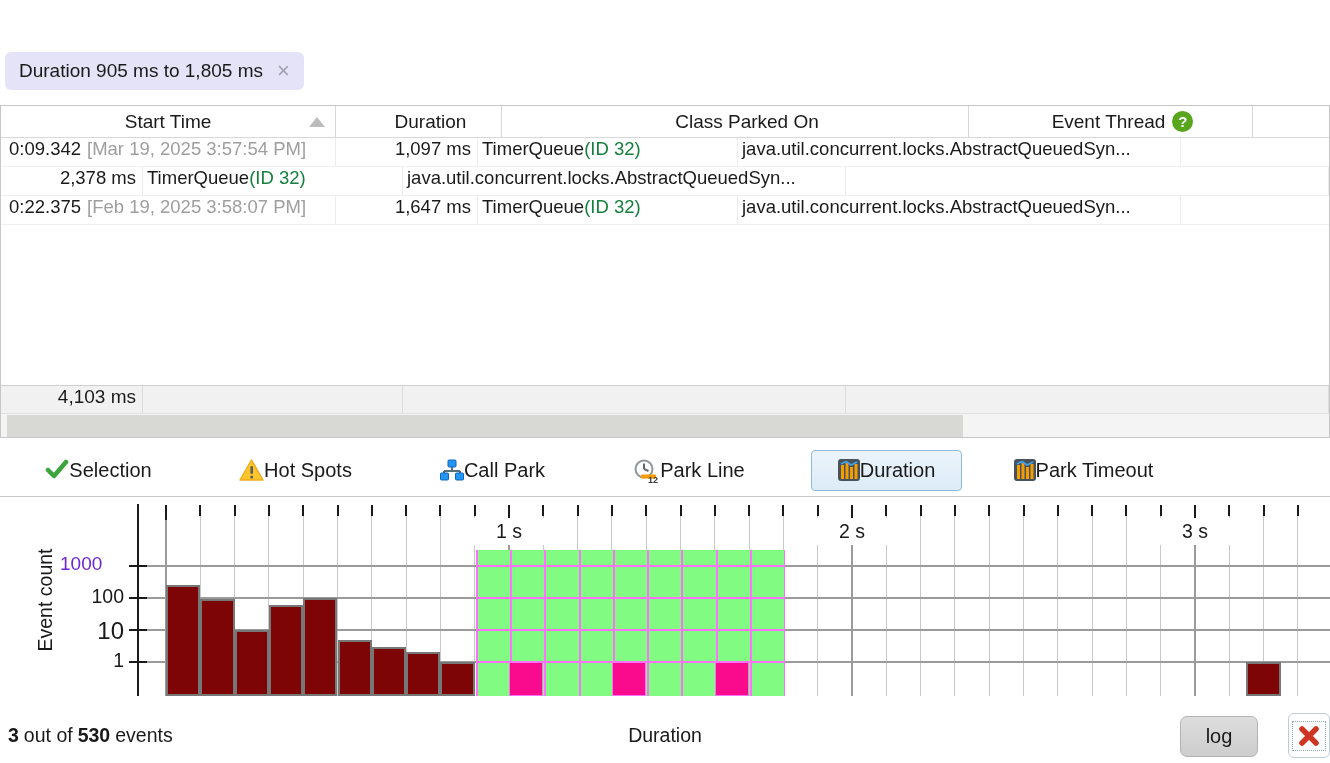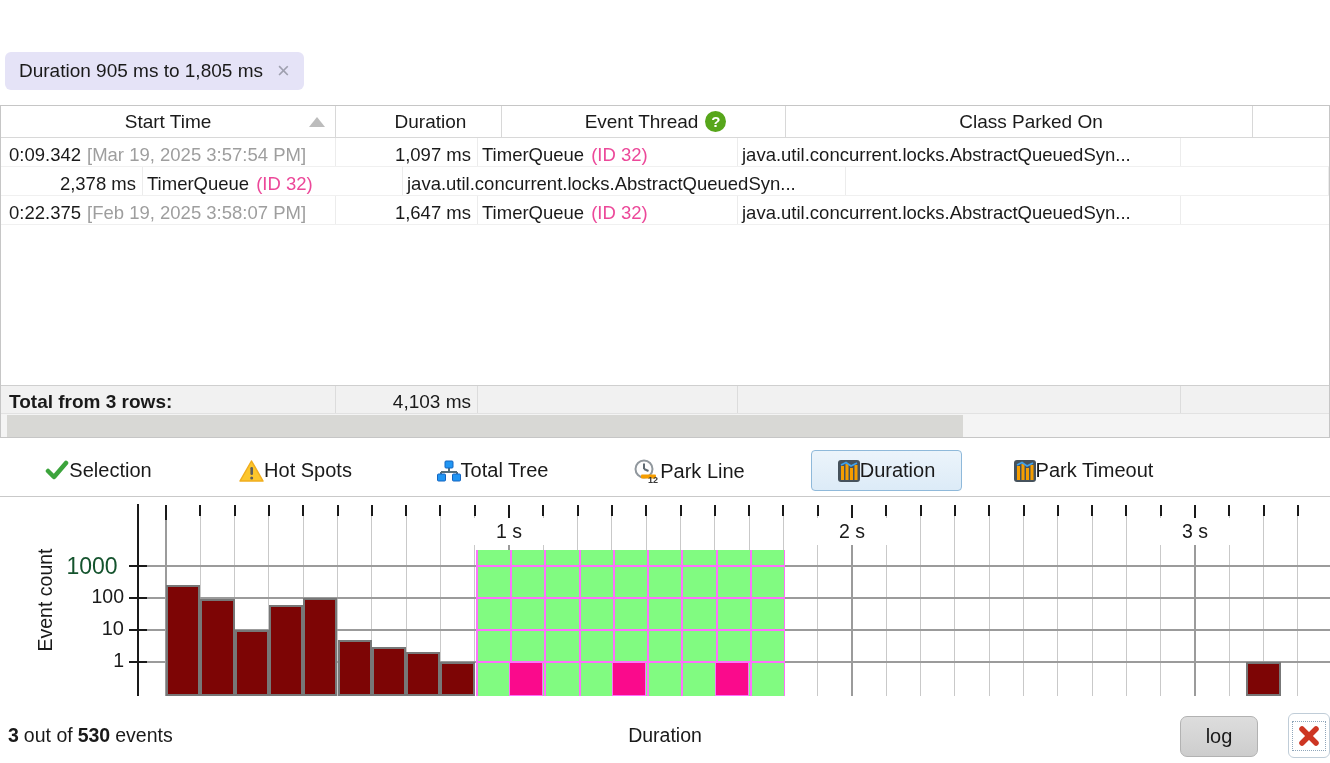--- a/index.html
+++ b/index.html
@@ -56,44 +56,44 @@
   .sort-arrow {
     position:absolute; right:10px; top:11px; width:0; height:0;
     border-left:8px solid transparent; border-right:8px solid transparent;
     border-bottom:10px solid #bcbcbc;
   }
   .help-icon {
     width:21px; height:21px; border-radius:50%; background:#57a61b; color:#fff;
     font-size:15px; font-weight:bold; display:inline-flex; align-items:center; justify-content:center; flex:0 0 auto;
   }
   .trow { height:29px; display:flex; border-bottom:1px solid #f0f0f0; flex:0 0 auto; font-size:18.5px; }
-  .td { display:flex; align-items:flex-end; border-right:1px solid #ececec; overflow:hidden; white-space:nowrap; }
+  .td { display:flex; align-items:flex-start; border-right:1px solid #ececec; overflow:hidden; white-space:nowrap; }
   .td.c1 { padding-left:8px; }
   .td.c2 { justify-content:flex-end; padding-right:6px; }
   .td.c3 { padding-left:4px; }
   .td.c4 { padding-left:4px; }
   .dim { color:#9e9e9e; margin-left:6px; }
-  .dim2 { color:#ec4899; margin-left:7px; }
+  .dim2 { color:#15803d; }
   .tfiller { flex:1 1 auto; }
   .total-row {
     height:28px; background:#f1f1f1; border-top:1px solid #cfcfcf;
     display:flex; align-items:center; font-size:19px; flex:0 0 auto;
   }
   .total-row .td { height:100%; border-right:1px solid #dcdcdc; }
   .total-label { font-weight:bold; padding-left:8px; }
   .hscroll { height:24px; background:#f4f4f4; border-top:1px solid #e2e2e2; position:relative; flex:0 0 auto; }
   .hthumb { position:absolute; left:6px; top:1px; height:22px; width:956px; background:#d8d8d5; }
   
   .tabbar {
     position:absolute; left:0; top:445px; width:1330px; height:52px;
     border-bottom:1px solid #c9c9c9; display:flex; align-items:center; background:#fff;
   }
   .tab { width:197px; display:flex; justify-content:center; cursor:default; }
   .tab-inner {
-    display:flex; align-items:flex-end; font-size:20px;
+    display:flex; align-items:flex-start; font-size:20px;
     padding:8px 12px; border:1px solid transparent; border-radius:4px; white-space:nowrap;
   }
   .tab.selected .tab-inner {
     background:linear-gradient(#ecf4fb,#dcebf7); border-color:#8fb9da; padding:8px 26px;
   }
   
   #chart { position:absolute; left:0; top:0; width:1330px; height:763px; pointer-events:none; }
   #chart > div { position:absolute; }
   .ylabel {
     position:absolute; left:-24px; top:588px; width:140px; height:24px; text-align:center;
@@ -129,26 +129,26 @@
 
   <div class="table">
     <div class="thead">
       <div class="th c1">
         <span>Start Time</span>
         <span class="sort-arrow"></span>
       </div>
       <div class="th c2">
         <span>Duration</span>
       </div>
+      <div class="th c4">
+        <span>Class Parked On</span>
+      </div>
       <div class="th c3">
         <span>Event Thread</span>
         <span class="help-icon">?</span>
-      </div>
-      <div class="th c4">
-        <span>Class Parked On</span>
       </div>
       <div class="th c5">
         <span>Park Timeout</span>
       </div>
     </div>
 
     <div class="trow">
       <div class="td c1">
           <span>0:09.342</span>
           <span class="dim">[Mar 19, 2025 3:57:54 PM]</span>
@@ -198,21 +198,20 @@
           <span>java.util.concurrent.locks.AbstractQueuedSyn...</span>
         </div>
       <div class="td c5">
           <span></span>
         </div>
     </div>
 
     <div class="tfiller"></div>
 
     <div class="total-row">
-      <div class="td c1 total-label">Total from 3 rows:</div>
       <div class="td c2">
           <span>4,103 ms</span>
         </div>
       <div class="td c3"></div>
       <div class="td c4"></div>
       <div class="td c5"></div>
     </div>
 
     <div class="hscroll">
       <div class="hthumb"></div>
@@ -242,21 +241,21 @@
       <div class="tab-inner">
         <svg width="24" height="22" viewBox="0 0 24 22">
           <line x1="12" y1="8" x2="12" y2="12" stroke="#546e7a" stroke-width="2"></line>
           <line x1="4" y1="12" x2="20" y2="12" stroke="#546e7a" stroke-width="2"></line>
           <line x1="4" y1="12" x2="4" y2="14" stroke="#546e7a" stroke-width="2"></line>
           <line x1="20" y1="12" x2="20" y2="14" stroke="#546e7a" stroke-width="2"></line>
           <rect x="8" y="1" width="8" height="7" rx="1" fill="#2196f3" stroke="#1565c0"></rect>
           <rect x="0.5" y="14" width="8" height="7" rx="1" fill="#2196f3" stroke="#1565c0"></rect>
           <rect x="15.5" y="14" width="8" height="7" rx="1" fill="#2196f3" stroke="#1565c0"></rect>
         </svg>
-        <span>Total Tree</span>
+        <span>Call Park</span>
       </div>
     </div>
     <div class="tab">
       <div class="tab-inner">
         <svg width="26" height="24" viewBox="0 0 26 24">
           <circle cx="10" cy="10" r="8.5" fill="#fdfdfd" stroke="#90979d" stroke-width="2"></circle>
           <line x1="10" y1="10" x2="10" y2="4.5" stroke="#5f6a72" stroke-width="2"></line>
           <line x1="10" y1="10" x2="14.5" y2="12" stroke="#5f6a72" stroke-width="2"></line>
           <rect x="7" y="15.5" width="15" height="4" rx="1" fill="#f59d00"></rect>
           <text x="14" y="23.5" font-size="9" font-weight="bold" fill="#3a3a3a" font-family="Liberation Sans, sans-serif">12</text>
@@ -357,27 +356,27 @@
       <div style="position: absolute; left: 1194px; top: 516px; width: 2px; height: 180px; background: rgb(155, 155, 155);"></div>
       <div style="position: absolute; left: 1194px; top: 505px; width: 2px; height: 15px; background: rgb(26, 26, 26);"></div>
       <div style="position: absolute; left: 1228.8px; top: 516px; width: 1px; height: 180px; background: rgb(201, 201, 201);"></div>
       <div style="position: absolute; left: 1228.3px; top: 505px; width: 2px; height: 11px; background: rgb(26, 26, 26);"></div>
       <div style="position: absolute; left: 1263.1px; top: 516px; width: 1px; height: 180px; background: rgb(201, 201, 201);"></div>
       <div style="position: absolute; left: 1262.6px; top: 505px; width: 2px; height: 11px; background: rgb(26, 26, 26);"></div>
       <div style="position: absolute; left: 1297.4px; top: 516px; width: 1px; height: 180px; background: rgb(201, 201, 201);"></div>
       <div style="position: absolute; left: 1296.9px; top: 505px; width: 2px; height: 11px; background: rgb(26, 26, 26);"></div>
       <div style="position: absolute; left: 138px; top: 565px; width: 1192px; height: 2px; background: rgb(155, 155, 155);"></div>
       <div style="position: absolute; left: 129px; top: 565px; width: 18px; height: 2px; background: rgb(26, 26, 26);"></div>
-      <div style="position: absolute; left: 60px; top: 553px; width: 64px; text-align: center; font-size: 23px; color: #14532d;">1000</div>
+      <div style="position: absolute; left: 60px; top: 553px; width: 64px; text-align: left; font-size: 19px; color: #6d28d9;">1000</div>
       <div style="position: absolute; left: 138px; top: 597px; width: 1192px; height: 2px; background: rgb(155, 155, 155);"></div>
       <div style="position: absolute; left: 129px; top: 597px; width: 18px; height: 2px; background: rgb(26, 26, 26);"></div>
       <div style="position: absolute; left: 60px; top: 585px; width: 64px; text-align: right; font-size: 19.5px; color: rgb(26, 26, 26);">100</div>
       <div style="position: absolute; left: 138px; top: 629px; width: 1192px; height: 2px; background: rgb(155, 155, 155);"></div>
       <div style="position: absolute; left: 129px; top: 629px; width: 18px; height: 2px; background: rgb(26, 26, 26);"></div>
-      <div style="position: absolute; left: 60px; top: 617px; width: 64px; text-align: right; font-size: 20px; color: rgb(26, 26, 26);">10</div>
+      <div style="position: absolute; left: 60px; top: 617px; width: 64px; text-align: right; font-size: 24px; color: rgb(26, 26, 26);">10</div>
       <div style="position: absolute; left: 138px; top: 661px; width: 1192px; height: 2px; background: rgb(155, 155, 155);"></div>
       <div style="position: absolute; left: 129px; top: 661px; width: 18px; height: 2px; background: rgb(26, 26, 26);"></div>
       <div style="position: absolute; left: 60px; top: 649px; width: 64px; text-align: right; font-size: 19.5px; color: rgb(26, 26, 26);">1</div>
       <div style="position: absolute; left: 476.415px; top: 550px; width: 308.7px; height: 146px; background: rgb(129, 251, 129); border-left: 2px solid rgb(253, 113, 251); overflow: hidden;">
         <div style="position: absolute; left: 31.585px; top: 0px; width: 2px; height: 100%; background: rgb(253, 113, 251);"></div>
         <div style="position: absolute; left: 65.885px; top: 0px; width: 2px; height: 100%; background: rgb(253, 113, 251);"></div>
         <div style="position: absolute; left: 100.185px; top: 0px; width: 2px; height: 100%; background: rgb(253, 113, 251);"></div>
         <div style="position: absolute; left: 134.485px; top: 0px; width: 2px; height: 100%; background: rgb(253, 113, 251);"></div>
         <div style="position: absolute; left: 168.785px; top: 0px; width: 2px; height: 100%; background: rgb(253, 113, 251);"></div>
         <div style="position: absolute; left: 203.085px; top: 0px; width: 2px; height: 100%; background: rgb(253, 113, 251);"></div>

